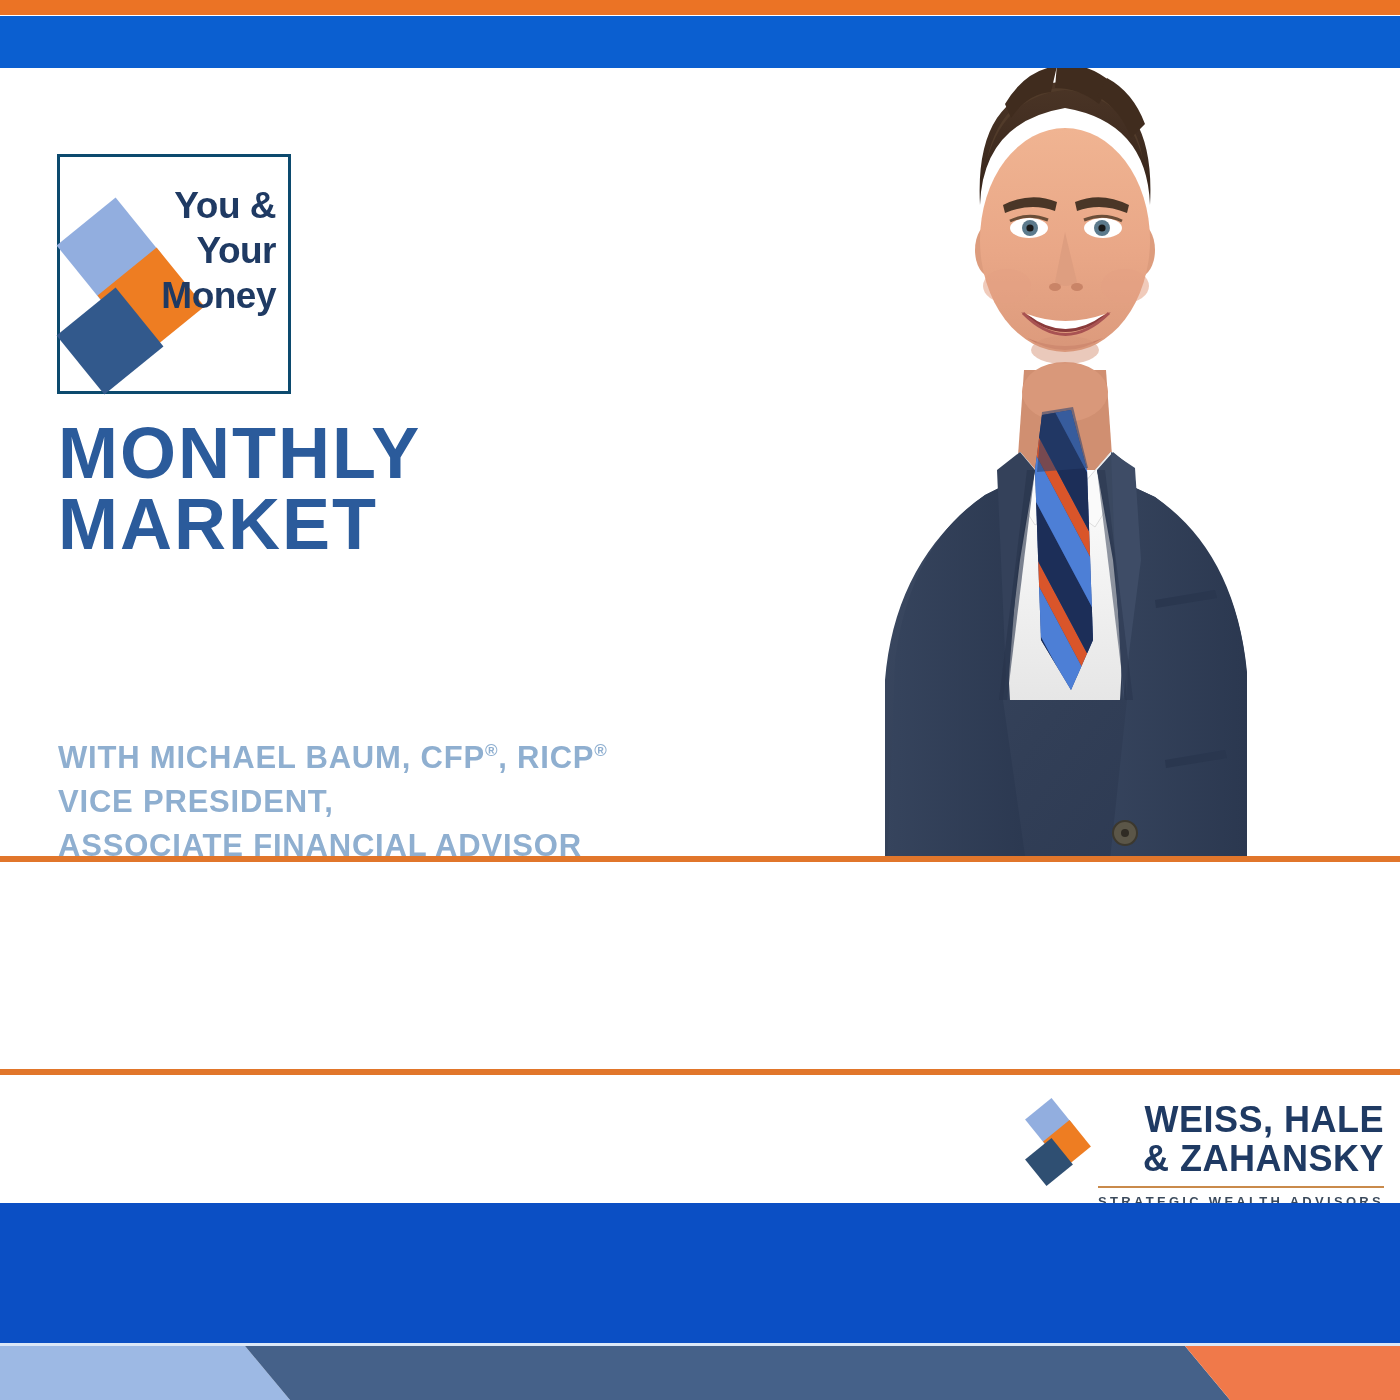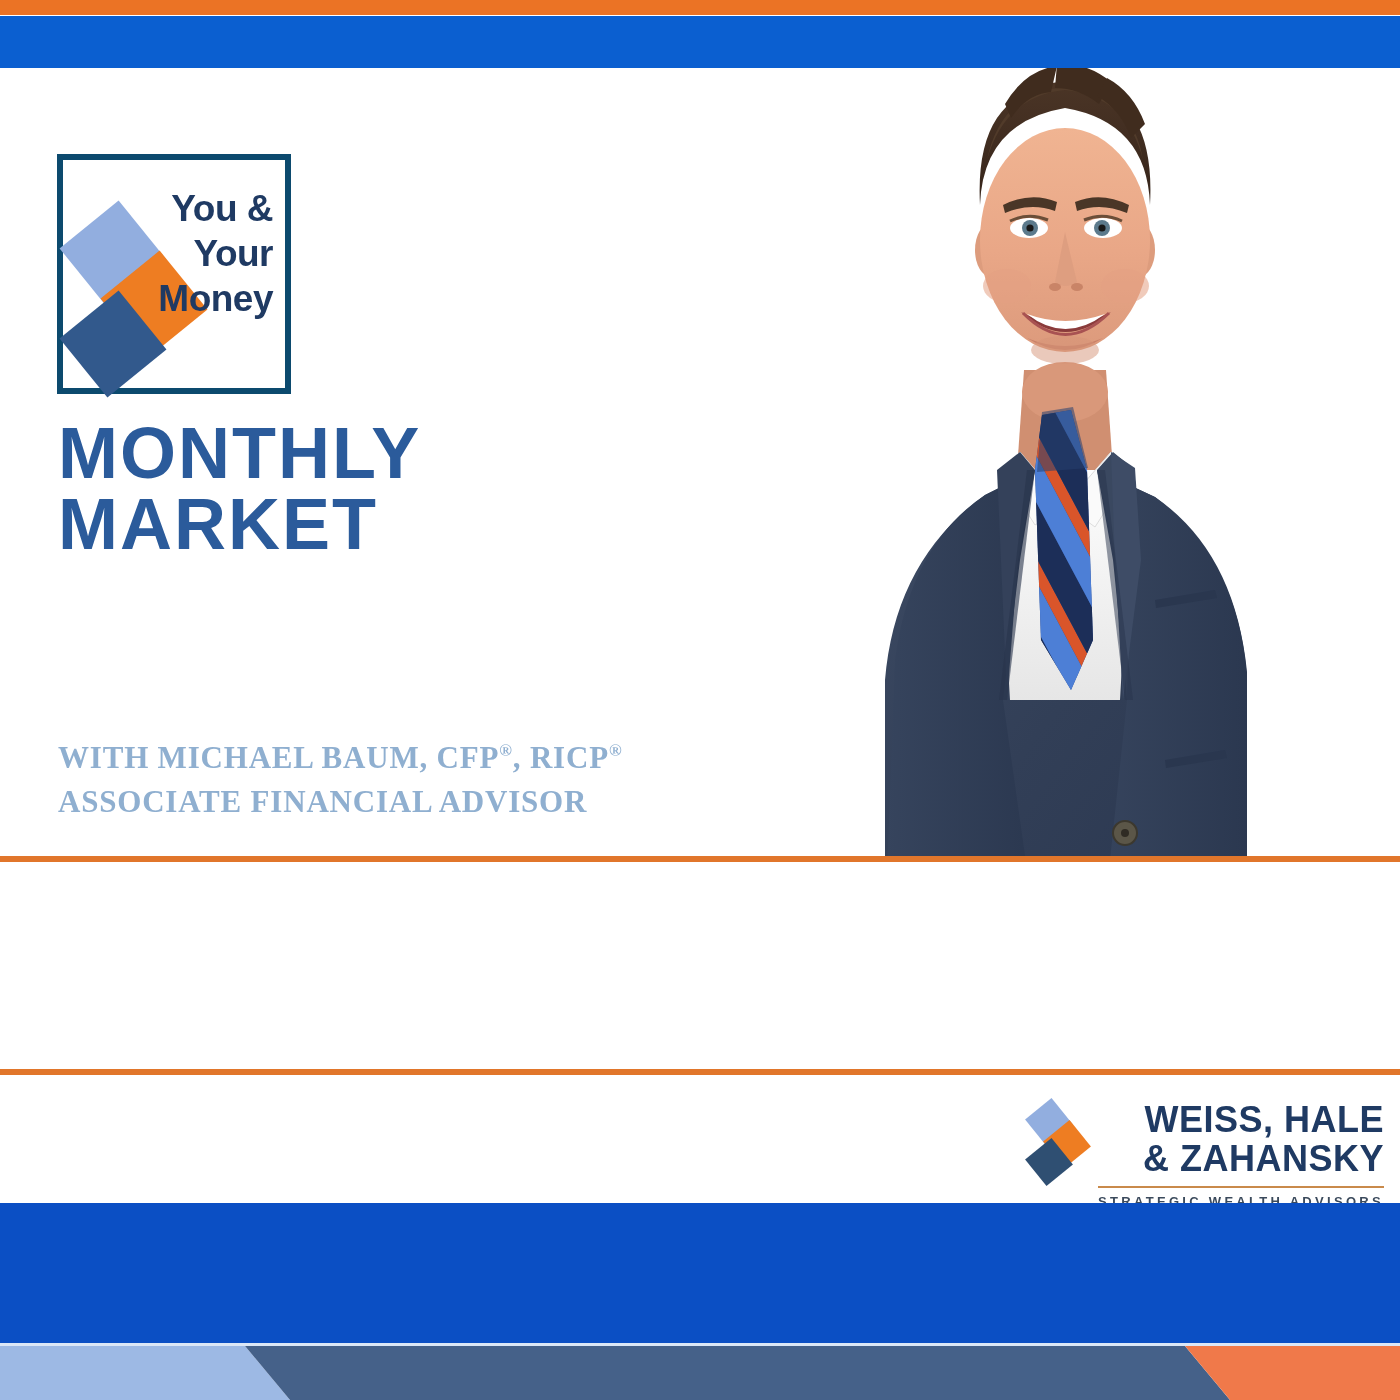--- a/index.html
+++ b/index.html
@@ -39,21 +39,21 @@
     position: absolute;
     left: 735px; top: -68px;
     width: 665px; height: 926px;
     overflow: hidden;
   }
 
   
   .yym-box {
     position: absolute; left: 57px; top: 86px;
     width: 234px; height: 240px;
-    border: 6px solid #0c4a6e;
+    border: 3px solid #0c4a6e;
     background: #ffffff;
   }
   .yym-diamonds {
     position: absolute; left: 6px; top: 50px;
     width: 128px; height: 180px;
   }
   .dia {
     position: absolute;
     width: 76px; height: 76px;
     transform: rotate(-39deg);
@@ -86,21 +86,20 @@
   .headline div { white-space: nowrap; }
 
   .subhead {
     position: absolute; left: 58px; top: 668px;
     width: 700px;
     color: #8FAFD0;
     font-size: 31px;
     font-weight: bold;
     line-height: 1.42;
     letter-spacing: 0.8px;
-    font-family: Liberation Serif, serif;
   }
   .subhead sup { font-size: 0.55em; vertical-align: 0.7em; }
 
   
   .rule-orange {
     position: absolute; left: 0;
     width: 1400px; height: 6px;
     background: #E1762B;
   }
   .rule-1 { top: 856px; }
@@ -331,20 +330,21 @@
       </div>
     </div>
 
     <div class="headline">
       <div>MONTHLY</div>
       <div>MARKET</div>
     </div>
 
     <div class="subhead">
       <div><span>WITH MICHAEL BAUM, CFP</span><sup>®</sup><span>, RICP</span><sup>®</sup></div>
+      <div>VICE PRESIDENT,</div>
       <div>ASSOCIATE FINANCIAL ADVISOR</div>
     </div>
   </div>
 
   <div class="rule-orange rule-1"></div>
   <div class="mid-white"></div>
   <div class="rule-orange rule-2"></div>
 
   <div class="footer-zone">
     <div class="whz">

